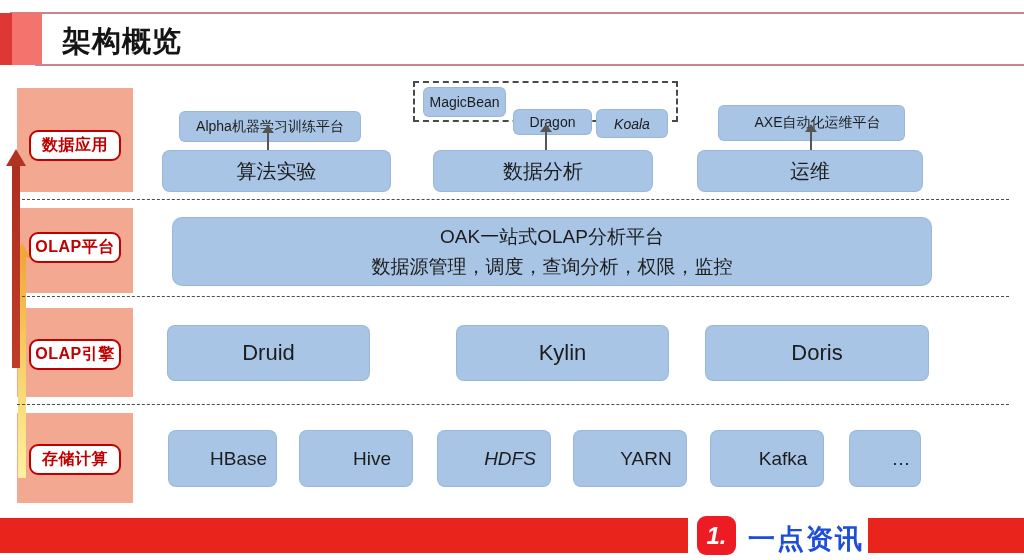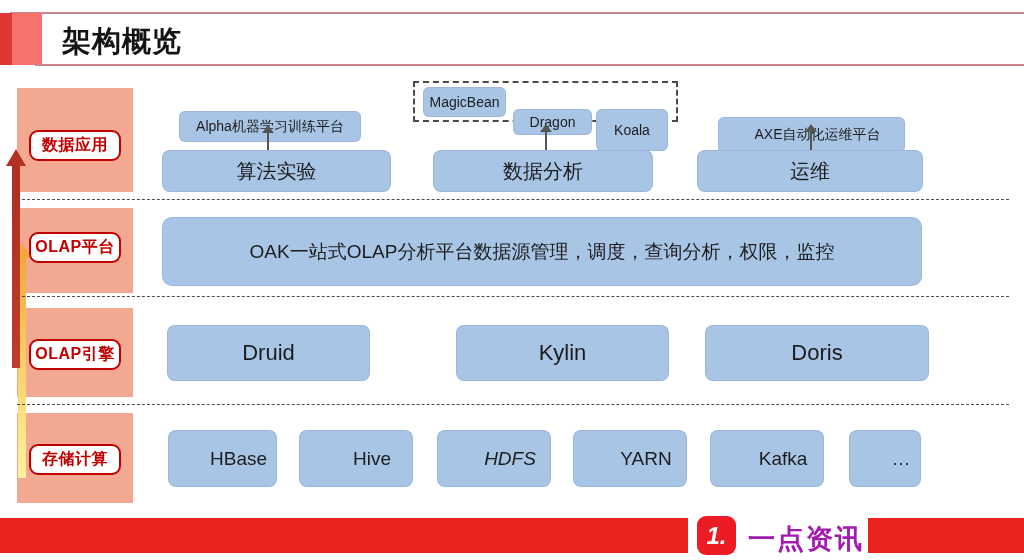--- a/index.html
+++ b/index.html
@@ -45,45 +45,45 @@
   .sep1 { top:199px; } .sep2 { top:296px; } .sep3 { top:404px; }
 
   
   .bluebox { position:absolute; background:#a9c5e6; border:1px solid rgba(125,155,195,.35);
     border-radius:6px; color:#1c1c1c; display:flex; align-items:center; justify-content:center;
     text-align:center; }
   .small { font-size:14px;margin-top:19px; }
   .app { font-size:20px; border-radius:8px; }
 
   .alpha-box { left:179px; top:92px; width:182px; height:31px; }
-  .axe-box  { left:718px; top:98px; width:187px; height:36px;padding-left:12px; }
+  .axe-box  { left:718px; top:86px; width:187px; height:36px;padding-left:12px; }
   .algo-box { left:162px; top:150px; width:229px; height:42px; }
   .ana-box  { left:433px; top:150px; width:220px; height:42px; }
   .ops-box  { left:697px; top:150px; width:226px; height:42px; }
 
   .dash-group { position:absolute; left:413px; top:81px; width:265px; height:41px;
     border:2px dashed #4a4a4a; }
   .magic-box  { left:423px; top:87px; width:83px; height:30px; line-height:15px;
     font-size:14px; word-break:break-all; padding:0 3px; }
   .dragon-box { left:513px; top:90px; width:79px; height:26px; }
-  .koala-box  { left:596px; top:90px; width:72px; height:42px; }
+  .koala-box  { left:596px; top:90px; width:72px; height:29px;font-style:italic; }
 
   
   .conn { position:absolute; width:14px; }
   .conn .shaft { position:absolute; left:6px; top:7px; bottom:0; width:2px; background:#555; }
   .conn .tip { position:absolute; left:1px; top:0; width:0; height:0;
     border-left:6px solid transparent; border-right:6px solid transparent;
     border-bottom:8px solid #555; }
   .conn1 { left:261px; top:125px; height:25px; }
   .conn2 { left:539px; top:124px; height:26px; }
   .conn3 { left:804px; top:124px; height:26px; }
 
   
-  .oak-box { left:162px; top:217px; width:760px; height:69px; border-radius:10px;
-    flex-direction:row; font-size:19px; line-height:1.55; }
+  .oak-box { left:172px; top:217px; width:760px; height:69px; border-radius:10px;
+    flex-direction:column; font-size:19px; line-height:1.55; }
 
   
   .engine { top:325px; height:56px; font-size:22px; border-radius:8px; }
   .druid { left:167px; width:203px; }
   .kylin { left:435px; width:213px;margin-left:21px; }
   .doris { left:705px; width:224px; }
 
   
   .store { top:430px; height:57px; font-size:19px; border-radius:8px;padding-left:32px; }
   .st0 { left:168px; width:109px; }
@@ -94,21 +94,21 @@
   .st5 { left:849px; width:72px; }
 
   
   .foot-bar { position:absolute; top:518px; height:35px; background:#e8241c; }
   .foot-left { left:0; width:688px; }
   .foot-right { left:868px; width:156px; }
   .logo-mark { position:absolute; left:697px; top:516px; width:39px; height:39px;
     background:#ed1c24; border-radius:9px; color:#ffffff; font-weight:bold;
     font-style:italic; font-size:24px; display:flex; align-items:center; justify-content:center; }
   .logo-text { position:absolute; left:748px; top:521px; font-size:27px; font-weight:bold;
-    color:#a21caf; letter-spacing:2px; }
+    color:#1d4ed8; letter-spacing:2px; }
 </style>
 </head>
 <body>
 
 <div class="stage">
 
   <div class="rule rule-top"></div>
   <div class="badge-dark"></div>
   <div class="badge-light"></div>
   <div class="page-title">架构概览</div>

